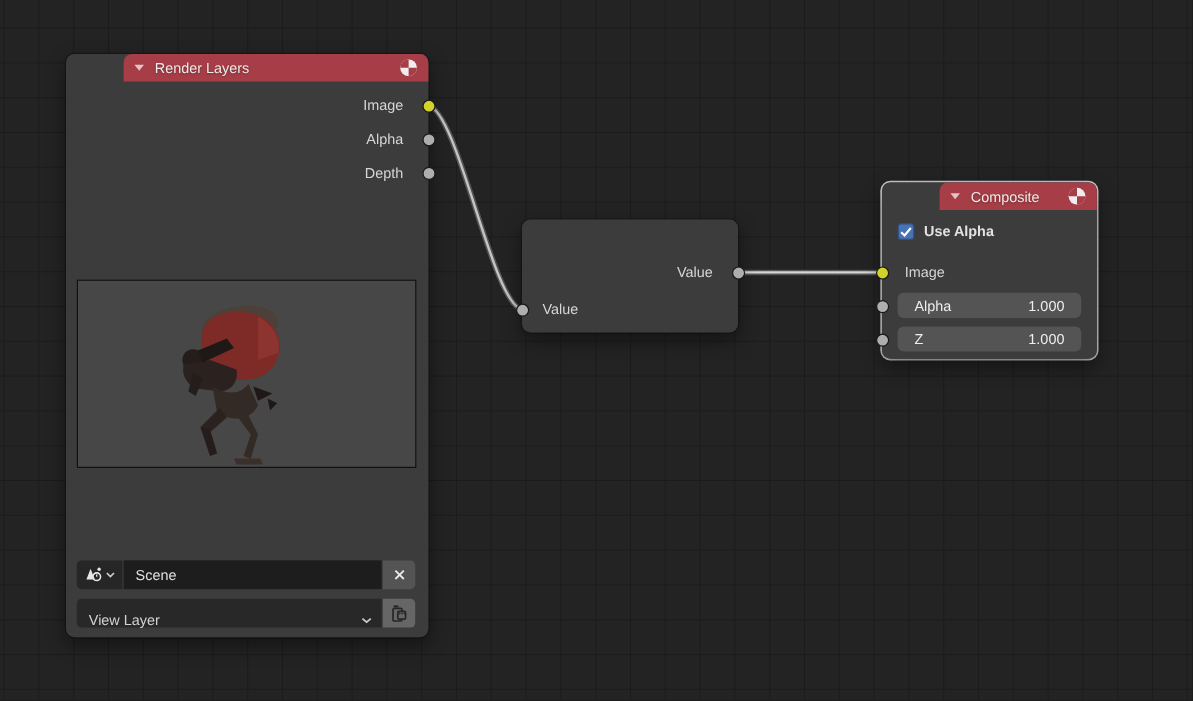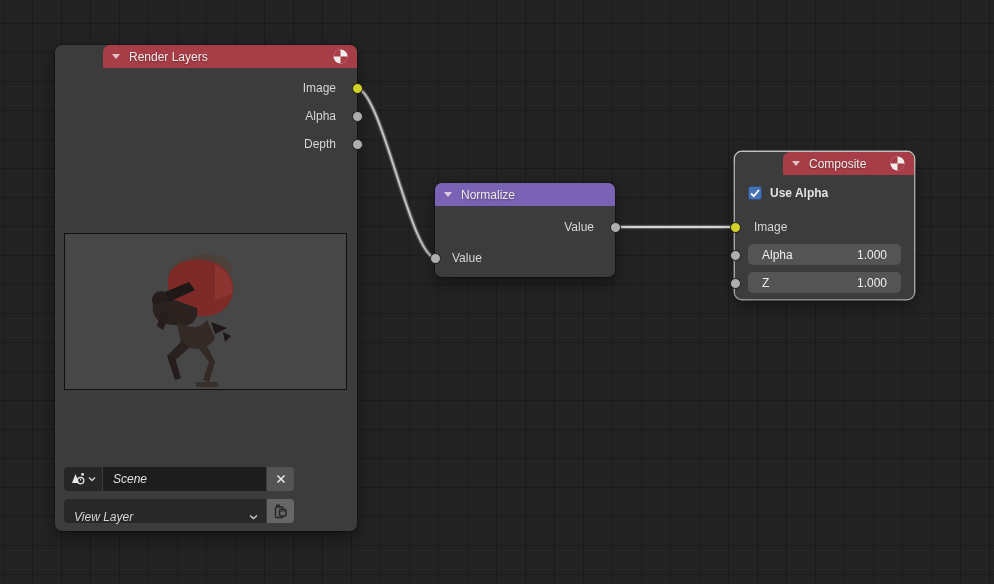--- a/index.html
+++ b/index.html
@@ -55,21 +55,21 @@
   .out-label{position:absolute;right:21px;color:#d6d6d6;}
   .in-label{position:absolute;left:17px;color:#d6d6d6;}
 
   
   .preview{
     position:absolute;left:9px;top:188px;width:283px;height:157px;
     background:#474747;border:1px solid #111;box-sizing:border-box;
   }
 
   
-  .row{position:absolute;left:9px;width:230px;height:24px;display:flex;gap:1px;font-style:italic;}
+  .row{position:absolute;left:9px;width:282px;height:24px;display:flex;gap:1px;}
   .scene-row{top:422px;}
   .vl-row{top:454px;}
   .seg{display:flex;align-items:center;box-sizing:border-box;}
   .scene-iconbtn{width:38px;background:#262626;border-radius:4px 0 0 4px;justify-content:center;gap:2px;}
   .scene-field{flex:1;background:#1d1d1d;padding-left:10px;color:#e0e0e0;}
   .scene-clear{width:27px;background:#545454;border-radius:0 4px 4px 0;justify-content:center;}
   .vl-dropdown{flex:1;background:#282828;border-radius:4px 0 0 4px;padding:11px 8px 0 10px;color:#d3d3d3;}
   .vl-dropdown .spacer{flex:1;}
   .vl-iconbtn{width:27px;background:#666;border-radius:0 4px 4px 0;justify-content:center;}
 
@@ -187,24 +187,20 @@
           <rect x="6.5" y="6.5" width="6.5" height="6.5" rx="1" fill="#666" stroke="#262626" stroke-width="1.4"></rect>
           <circle cx="8" cy="8.2" r="0.7" fill="#262626"></circle>
           <circle cx="10" cy="8.2" r="0.7" fill="#262626"></circle>
           <circle cx="12" cy="8.2" r="0.7" fill="#262626"></circle>
         </svg>
       </div>
     </div>
   </div>
 
   <div class="node" style="left:435px;top:183px;width:180px;height:94px;">
-    <div class="header header-purple">
-      <span class="tri"></span>
-      <span class="title">Normalize</span>
-    </div>
     <span class="out-label" style="top:37px;">Value</span>
     <span class="socket sock-gray" style="right:-5.5px;top:38.5px;"></span>
     <span class="in-label" style="top:68px;">Value</span>
     <span class="socket sock-gray" style="left:-5.5px;top:69.5px;"></span>
   </div>
 
   <div class="node active" style="left:735px;top:152px;width:179px;height:147px;">
     <div class="header header-red">
       <span class="tri"></span>
       <span class="title">Composite</span>

